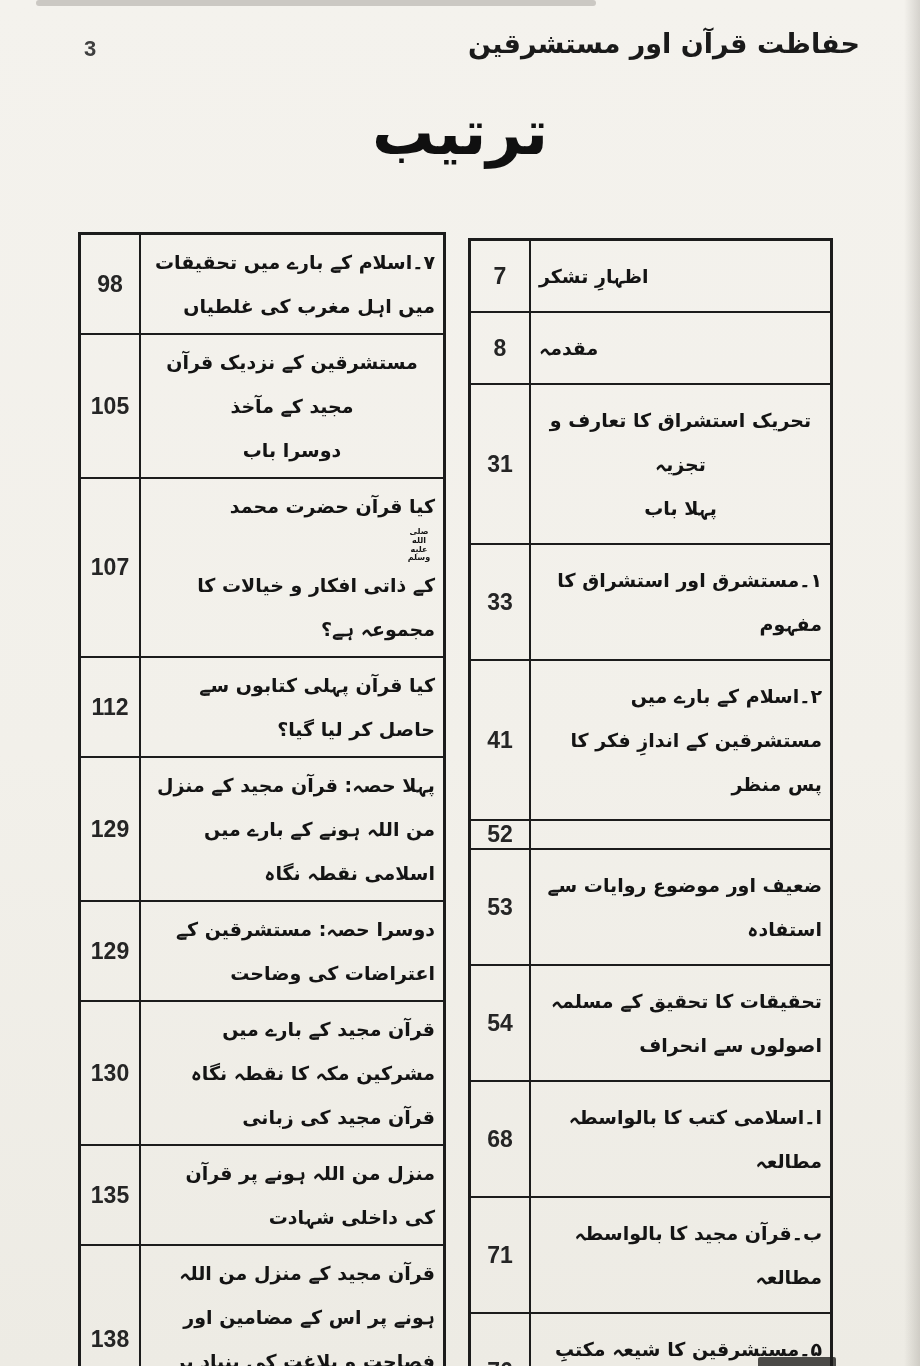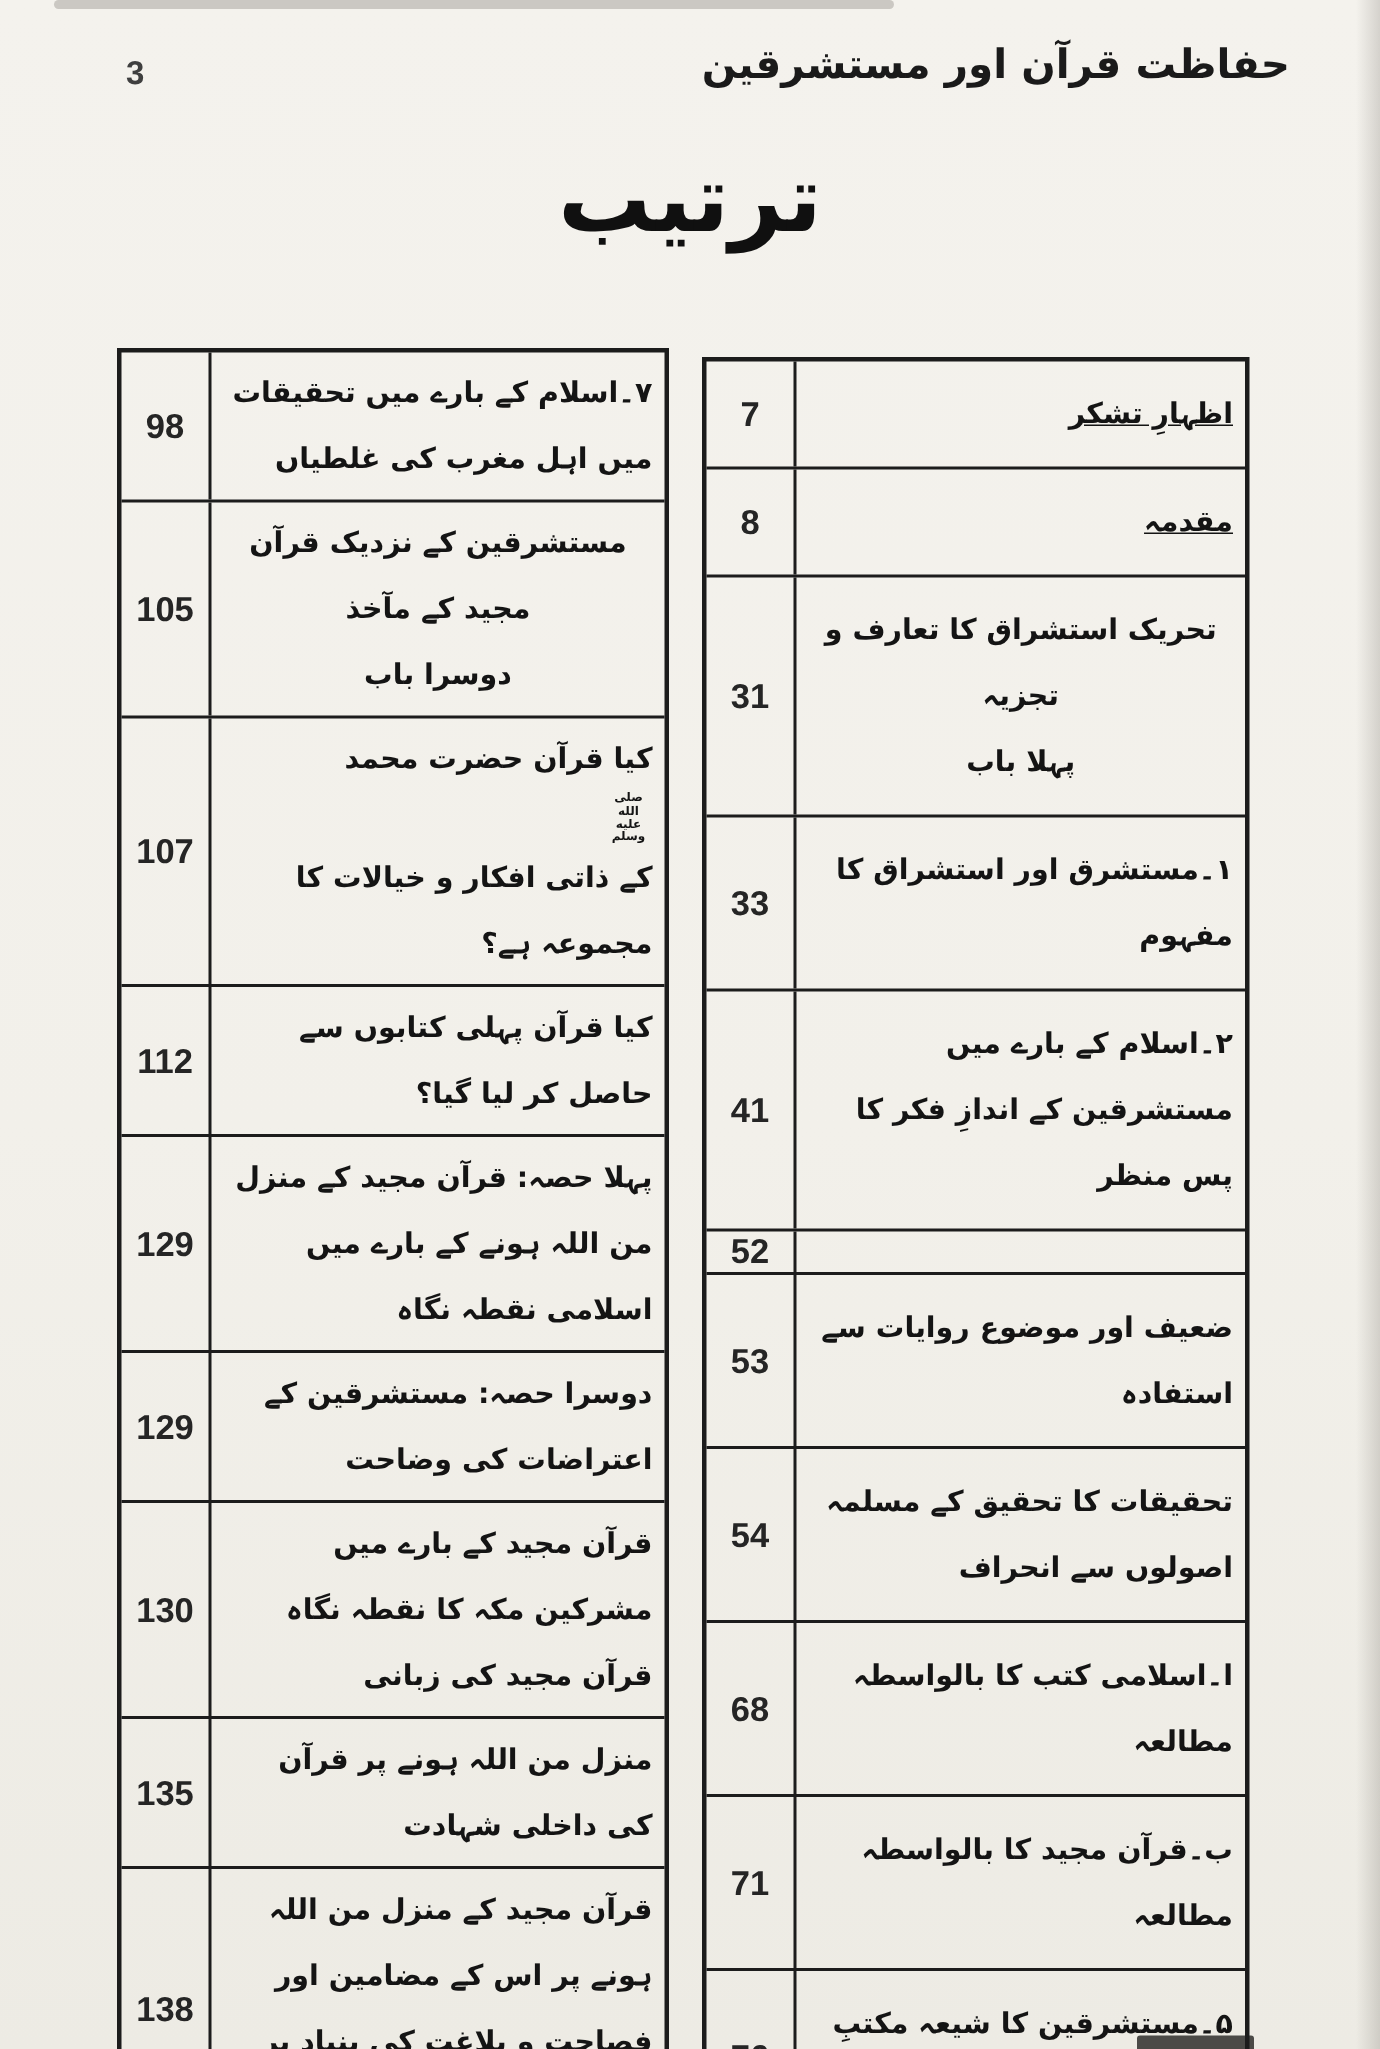--- a/index.html
+++ b/index.html
@@ -57,21 +57,21 @@
     font-family:"Liberation Sans",sans-serif;font-weight:bold;
     font-size:23px;color:#252525;
   }
   .title-cell{
     flex:1;direction:rtl;text-align:right;
     padding:13px 8px;min-height:44px;
     font-size:19px;font-weight:bold;color:#141414;line-height:44px;
     display:flex;flex-direction:column;justify-content:center;
   }
   #left-table .title-cell{padding-top:5px;padding-bottom:5px;}
-  .title-cell.center{text-align:right;text-decoration:underline;}
+  .title-cell.center{text-align:left;}
   .chapter-line{text-align:center;}
   .honorific{
     font-size:8px;display:inline-block;width:32px;line-height:1.1;
     vertical-align:8px;text-align:center;font-weight:bold;
   }
 </style>
 </head>
 <body>
 
 <div class="page">

